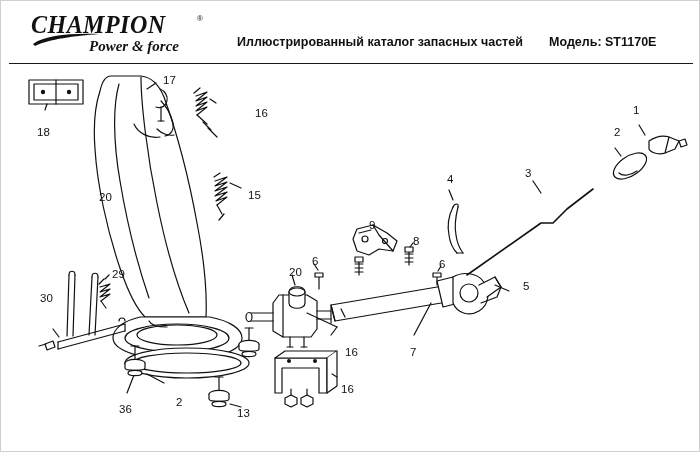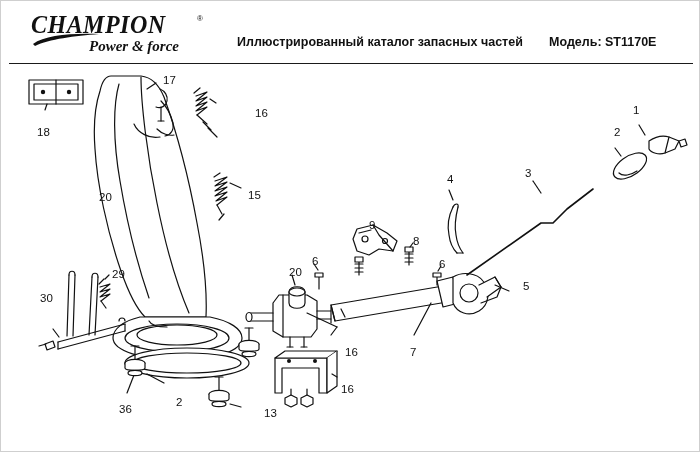--- a/index.html
+++ b/index.html
@@ -375,21 +375,21 @@
     <div class="callout" style="left:446px; top:111px;">4</div>
     <div class="callout" style="left:522px; top:218px;">5</div>
     <div class="callout" style="left:311px; top:193px;">6</div>
     <div class="callout" style="left:438px; top:196px;">6</div>
     <div class="callout" style="left:409px; top:284px;">7</div>
     <div class="callout" style="left:412px; top:173px;">8</div>
     <div class="callout" style="left:368px; top:157px;">9</div>
     <div class="callout" style="left:288px; top:204px;">20</div>
     <div class="callout" style="left:344px; top:284px;">16</div>
     <div class="callout" style="left:340px; top:321px;">16</div>
-    <div class="callout" style="left:263px; top:345px;">13</div>
+    <div class="callout" style="left:236px; top:345px;">13</div>
     <div class="callout" style="left:175px; top:334px;">2</div>
     <div class="callout" style="left:247px; top:127px;">15</div>
     <div class="callout" style="left:222px; top:45px;margin-left:32px;">16</div>
     <div class="callout" style="left:162px; top:12px;">17</div>
     <div class="callout" style="left:36px;  top:64px;">18</div>
     <div class="callout" style="left:98px;  top:129px;">20</div>
     <div class="callout" style="left:39px;  top:230px;">30</div>
     <div class="callout" style="left:111px; top:206px;">29</div>
     <div class="callout" style="left:118px; top:341px;">36</div>
 

